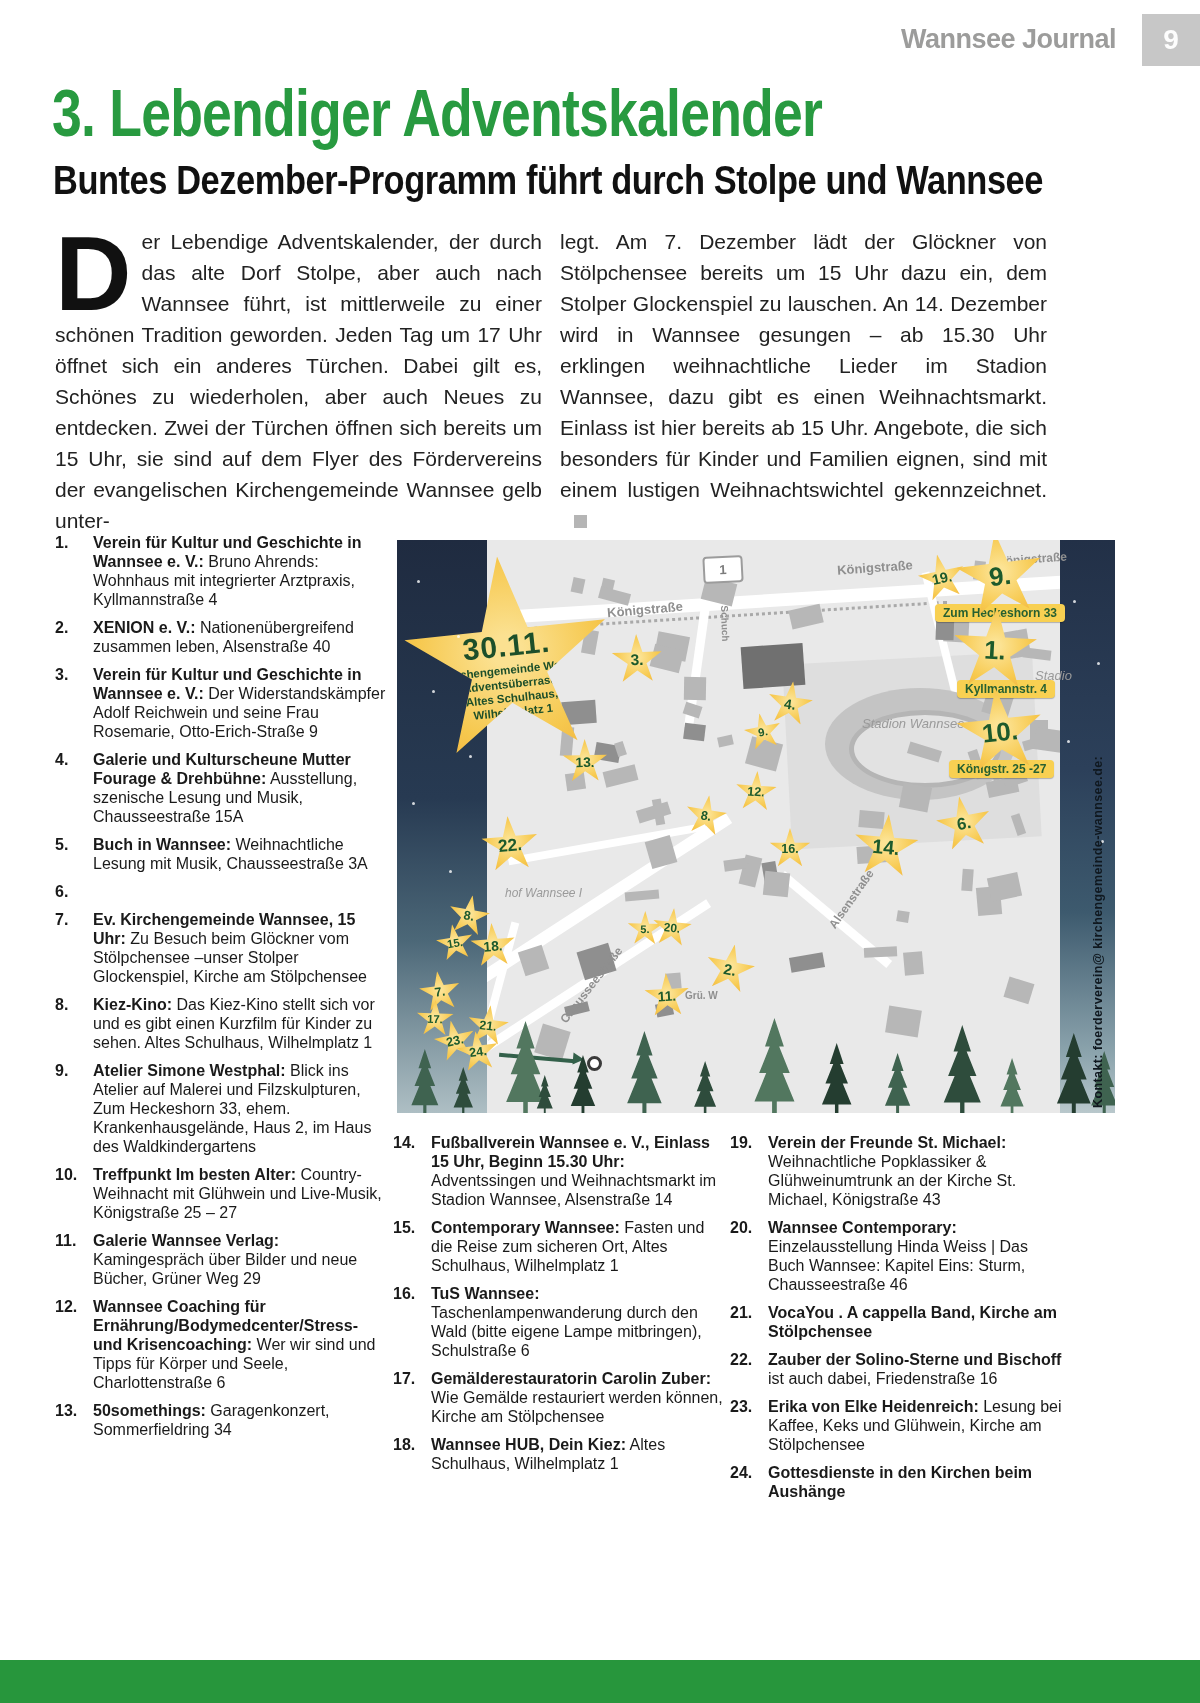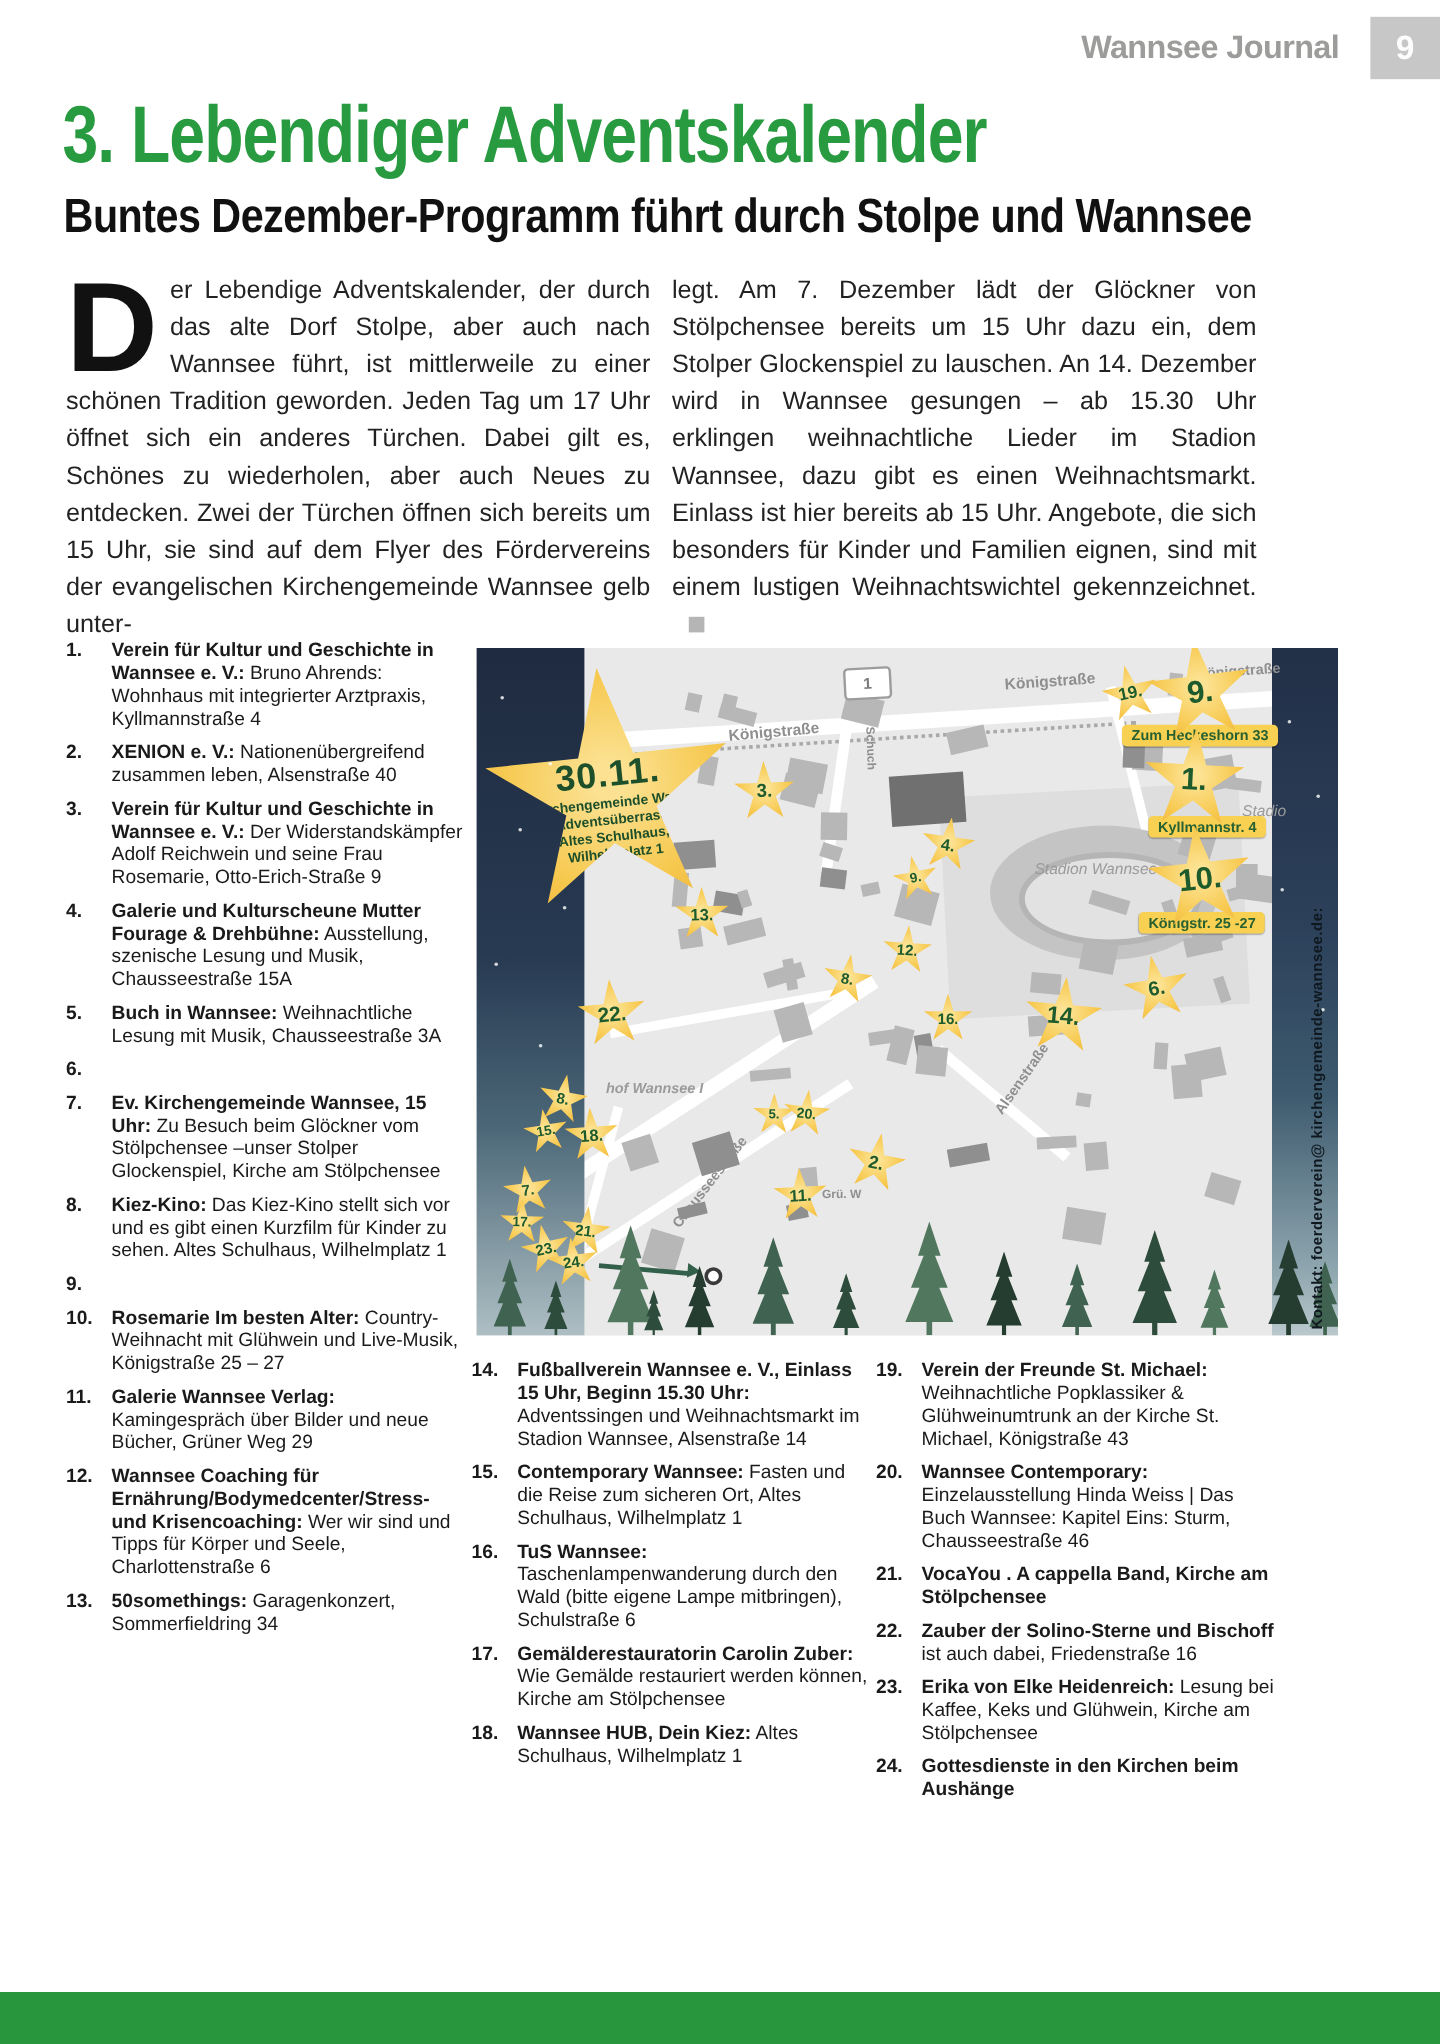--- a/index.html
+++ b/index.html
@@ -132,25 +132,26 @@
         <div class="loc-body"><b class="loc-title">Ev. Kirchengemeinde Wannsee, 15 Uhr:</b><span> Zu Besuch beim Glöckner vom Stölpchensee –unser Stolper Glockenspiel, Kirche am Stölpchensee</span></div>
       </div>
 
       <div class="loc-item">
         <div class="loc-num">8.</div>
         <div class="loc-body"><b class="loc-title">Kiez-Kino:</b><span> Das Kiez-Kino stellt sich vor und es gibt einen Kurzfilm für Kinder zu sehen. Altes Schulhaus, Wilhelmplatz 1</span></div>
       </div>
 
       <div class="loc-item">
         <div class="loc-num">9.</div>
+        <div class="loc-body"><b class="loc-title">Atelier Simone Westphal:</b><span> Blick ins Atelier auf Malerei und Filzskulpturen, Zum Heckeshorn 33, ehem. Krankenhausgelände, Haus 2, im Haus des Waldkindergartens</span></div>
       </div>
 
       <div class="loc-item">
         <div class="loc-num">10.</div>
-        <div class="loc-body"><b class="loc-title">Rosemarie Im besten Alter:</b><span> Country-Weihnacht mit Glühwein und Live-Musik, Königstraße 25 – 27</span></div>
+        <div class="loc-body"><b class="loc-title">Treffpunkt Im besten Alter:</b><span> Country-Weihnacht mit Glühwein und Live-Musik, Königstraße 25 – 27</span></div>
       </div>
 
       <div class="loc-item">
         <div class="loc-num">11.</div>
         <div class="loc-body"><b class="loc-title">Galerie Wannsee Verlag:</b><span> Kamingespräch über Bilder und neue Bücher, Grüner Weg 29</span></div>
       </div>
 
       <div class="loc-item">
         <div class="loc-num">12.</div>
         <div class="loc-body"><b class="loc-title">Wannsee Coaching für Ernährung/Bodymedcenter/Stress- und Krisencoaching:</b><span> Wer wir sind und Tipps für Körper und Seele, Charlottenstraße 6</span></div>
@@ -344,21 +345,21 @@
         <span class="star-num" style="font-size: 12.6px;">24.</span>
       </div>
       <div class="chip" style="left: 538px; top: 64px;">Zum Heckeshorn 33</div>
       <div class="chip" style="left: 560px; top: 140px;">Kyllmannstr. 4</div>
       <div class="chip" style="left: 552px; top: 220px;">Königstr. 25 -27</div>
       <div class="slabel" style="left: 210px; top: 62px; font-size: 13px; transform: rotate(-5deg);">Königstraße</div>
       <div class="slabel" style="left: 440px; top: 20px; font-size: 13px; transform: rotate(-4deg);">Königstraße</div>
       <div class="slabel" style="left: 600px; top: 12px; font-size: 12px; transform: rotate(-4deg);">Königstraße</div>
       <div class="slabel italic" style="left: 465px; top: 176px; font-size: 13px; transform: rotate(0deg);">Stadion Wannsee</div>
       <div class="slabel italic" style="left: 638px; top: 128px; font-size: 13px; transform: rotate(0deg);">Stadio</div>
-      <div class="slabel italic" style="left: 108px; top: 360px; font-size: 12px; transform: rotate(0deg); font-weight: bold;">hof Wannsee I</div>
+      <div class="slabel italic" style="left: 108px; top: 346px; font-size: 12px; transform: rotate(0deg);">hof Wannsee I</div>
       <div class="slabel" style="left: 148px; top: 438px; font-size: 12px; transform: rotate(-52deg);">Chausseestraße</div>
       <div class="slabel" style="left: 420px; top: 352px; font-size: 12px; transform: rotate(-55deg);">Alsenstraße</div>
       <div class="slabel" style="left: 288px; top: 450px; font-size: 10px; transform: rotate(0deg);">Grü. W</div>
       <div class="slabel" style="left: 310px; top: 78px; font-size: 10px; transform: rotate(88deg);">Schuch</div>
       <div class="tree" style="left: 8px; top: 509px; width: 39.68px; height: 64px; background: rgb(63, 99, 80);"></div>
       <div class="tree" style="left: 52px; top: 527px; width: 28.52px; height: 46px; background: rgb(46, 76, 60);"></div>
       <div class="tree" style="left: 100px; top: 481px; width: 57.04px; height: 92px; background: rgb(82, 119, 95);"></div>
       <div class="tree" style="left: 168px; top: 515px; width: 35.96px; height: 58px; background: rgb(36, 61, 48);"></div>
       <div class="tree" style="left: 222px; top: 491px; width: 50.84px; height: 82px; background: rgb(63, 99, 80);"></div>
       <div class="tree" style="left: 292px; top: 521px; width: 32.24px; height: 52px; background: rgb(46, 76, 60);"></div>

